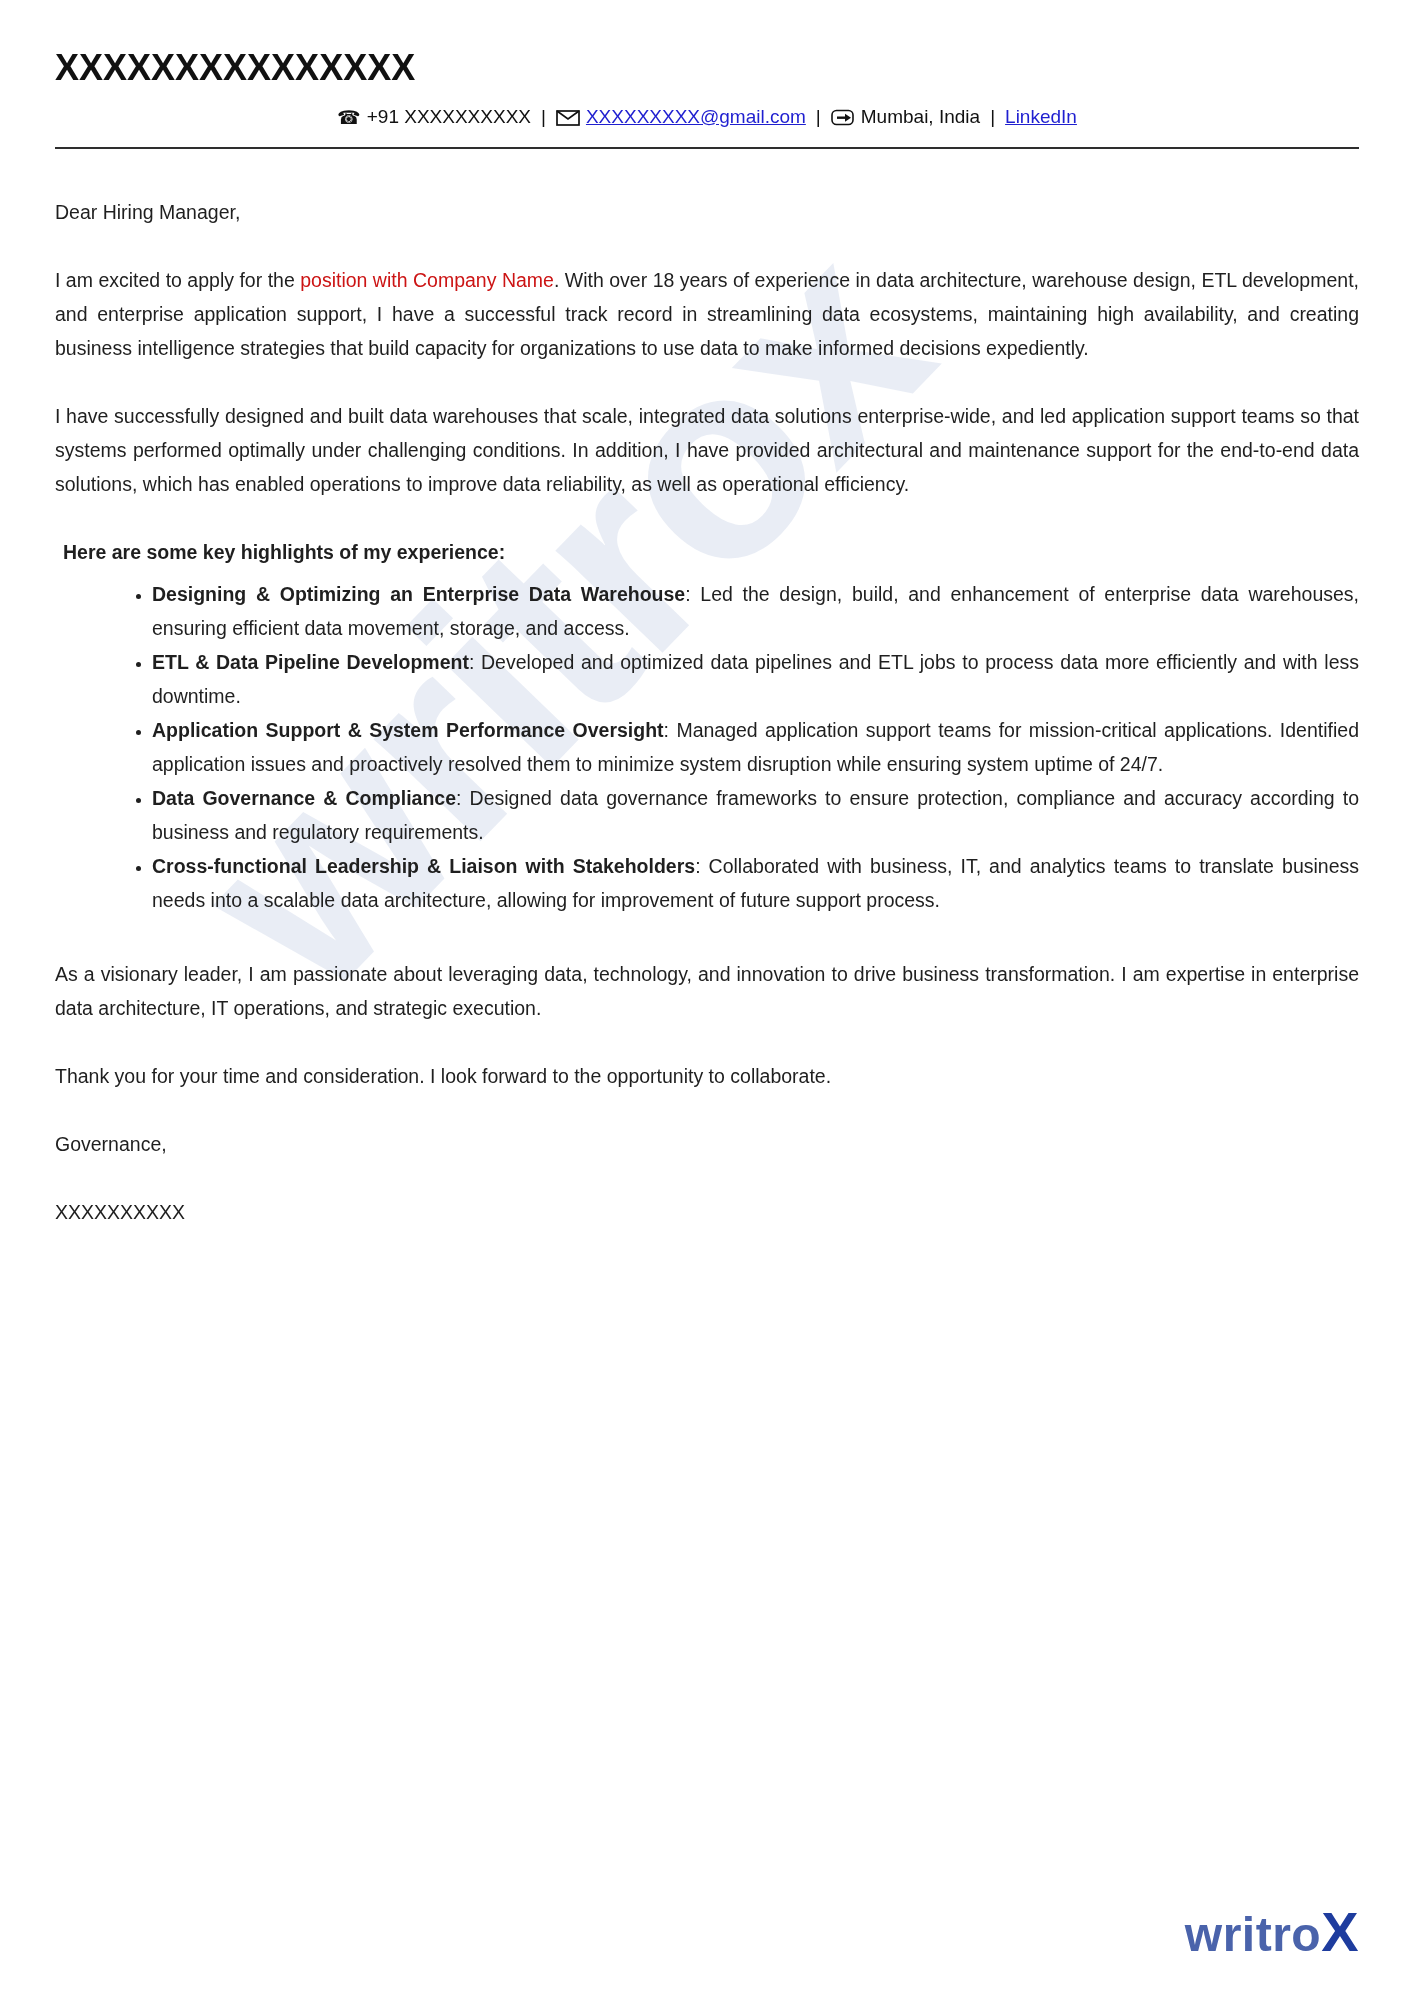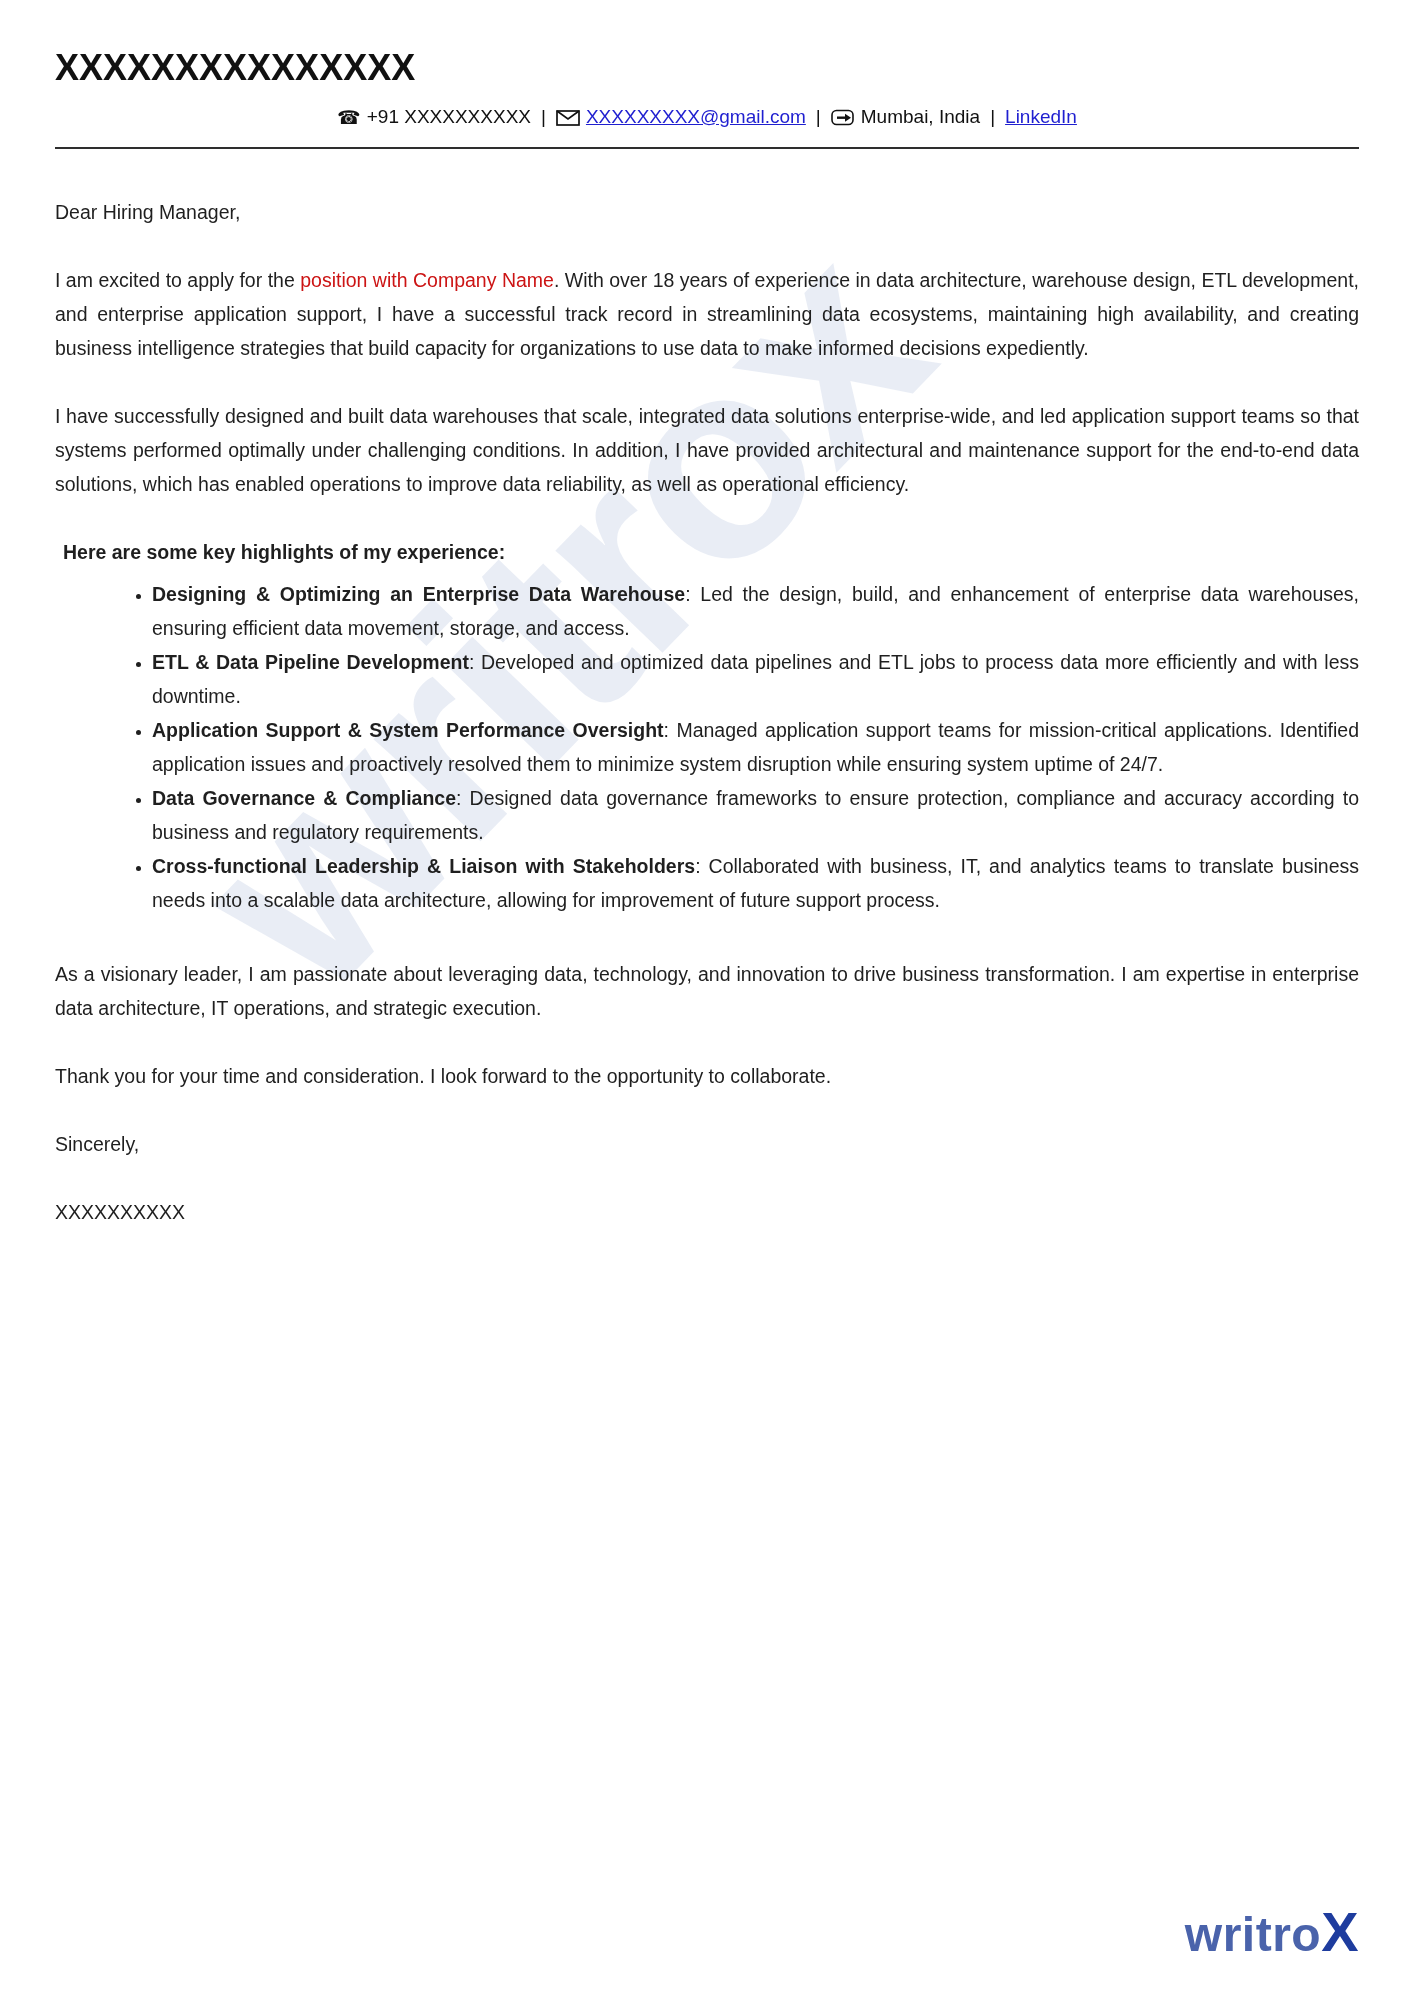--- a/index.html
+++ b/index.html
@@ -138,21 +138,21 @@
           <li><span class="b">ETL &amp; Data Pipeline Development</span><span>: Developed and optimized data pipelines and ETL jobs to process data more efficiently and with less downtime.</span></li>
           <li><span class="b">Application Support &amp; System Performance Oversight</span><span>: Managed application support teams for mission-critical applications. Identified application issues and proactively resolved them to minimize system disruption while ensuring system uptime of 24/7.</span></li>
           <li><span class="b">Data Governance &amp; Compliance</span><span>: Designed data governance frameworks to ensure protection, compliance and accuracy according to business and regulatory requirements.</span></li>
           <li><span class="b">Cross-functional Leadership &amp; Liaison with Stakeholders</span><span>: Collaborated with business, IT, and analytics teams to translate business needs into a scalable data architecture, allowing for improvement of future support process.</span></li>
         </ul>
 
       <p class="para">As a visionary leader, I am passionate about leveraging data, technology, and innovation to drive business transformation. I am expertise in enterprise data architecture, IT operations, and strategic execution.</p>
 
       <p class="para">Thank you for your time and consideration. I look forward to the opportunity to collaborate.</p>
 
-      <p class="signoff">Sincerely,</p>
+      <p class="signoff">Governance,</p>
 
       <p class="signature">XXXXXXXXXX</p>
     </div>
   </div>
 
   <div class="logo"><span>writro</span><span class="logo-x">X</span></div>
 
 </div>
 
 </body></html>

